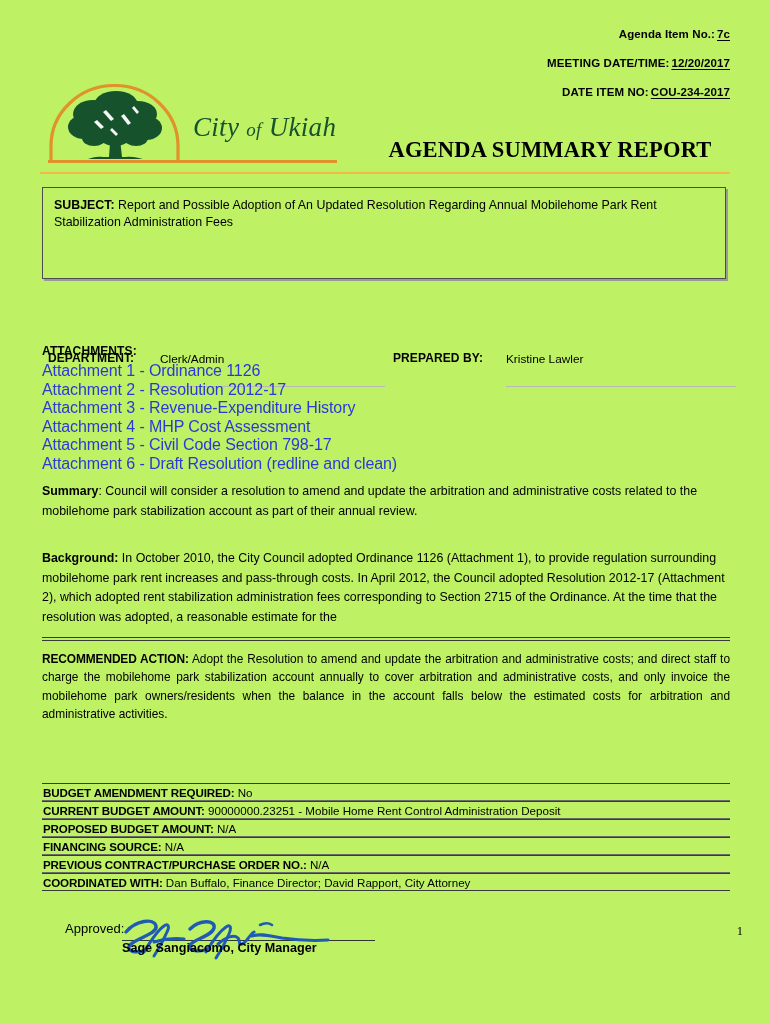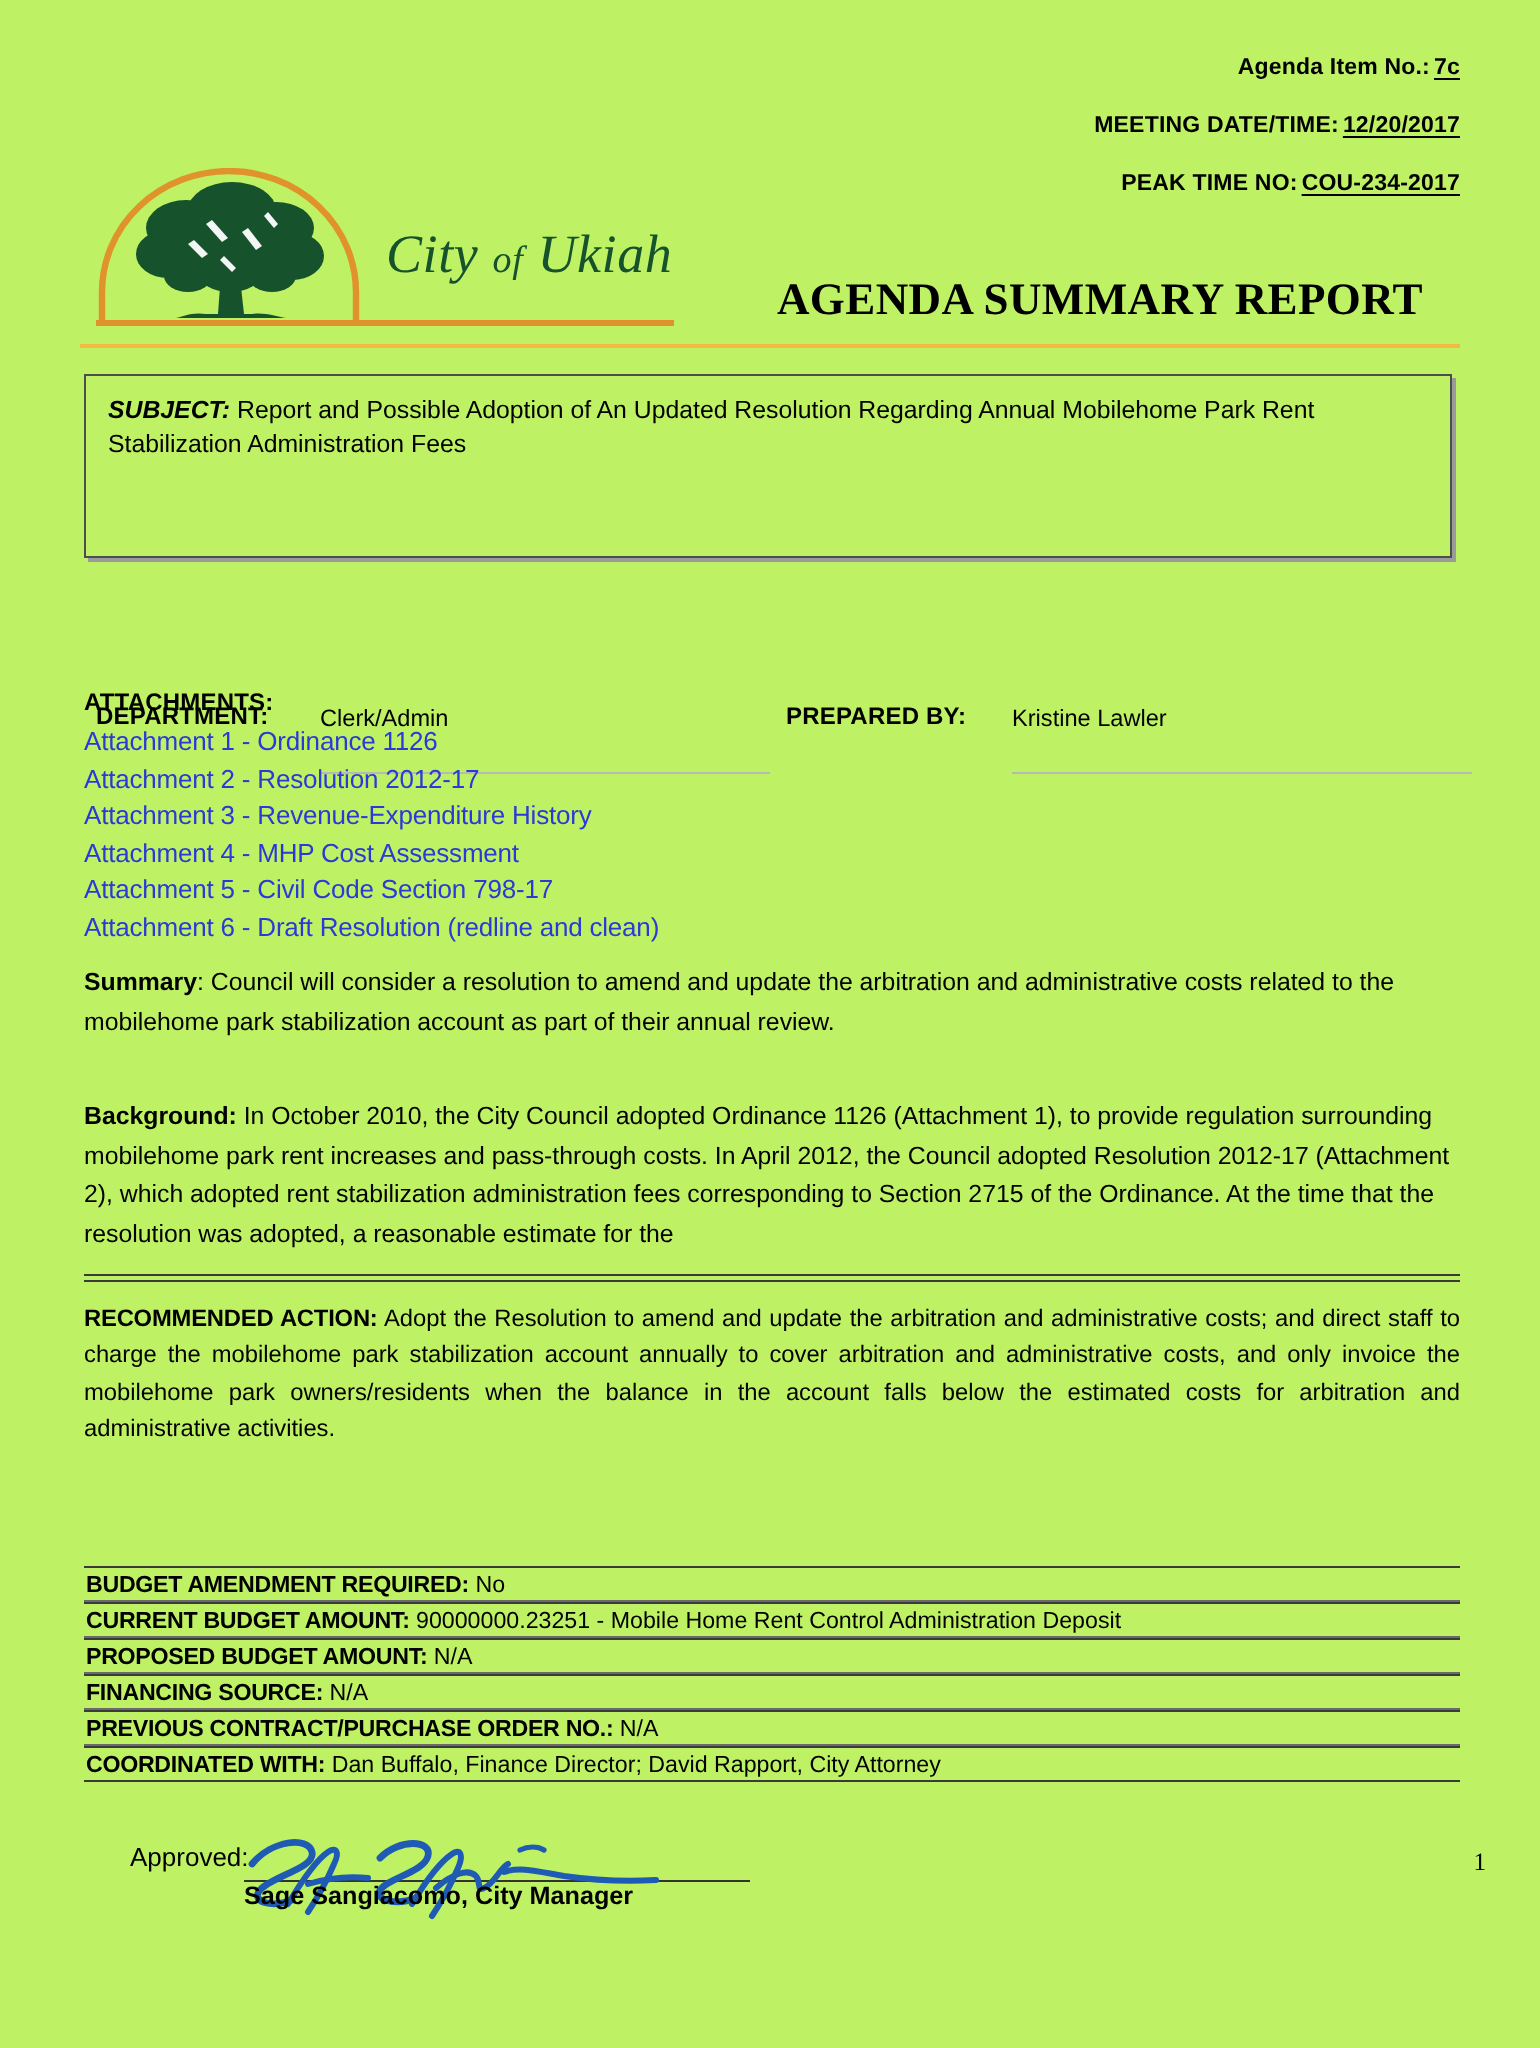--- a/index.html
+++ b/index.html
@@ -115,21 +115,21 @@
     height: 92px;
     border: 1px solid #4d4d4d;
     box-shadow: 2px 2px 0 #9a9a9a;
     box-sizing: border-box;
     padding: 9px 10px 0 11px;
   }
   .subject-text {
     font-size: 12.4px;
     line-height: 17px;
   }
-  .subject-text b { font-weight: bold; font-style: italic; }
+  .subject-text b { font-weight: bold; }
 
   
   .dept-row {
     position: absolute;
     left: 48px;
     top: 310px;
     width: 690px;
     height: 20px;
     margin-top: 41px;
   }
@@ -160,21 +160,21 @@
     top: 344px;
     width: 500px;
   }
   .att-head {
     font-size: 12px;
     font-weight: bold;
     letter-spacing: 0.1px;
     margin-bottom: 4px;
   }
   .att-item {
-    font-size: 13px;
+    font-size: 16px;
     color: #2b39d8;
     line-height: 18.6px;
     letter-spacing: -0.1px;
     white-space: nowrap;
   }
 
   
   .para {
     position: absolute;
     left: 42px;
@@ -283,21 +283,21 @@
 <div class="page">
 
   <div class="hdr-meta">
     <div class="meta-row">
       <span>Agenda Item No.:</span><span class="mval">7c</span>
     </div>
     <div class="meta-row">
       <span>MEETING DATE/TIME:</span><span class="mval">12/20/2017</span>
     </div>
     <div class="meta-row">
-      <span>PEAK TIME NO:</span><span class="mval">COU-234-2017</span>
+      <span>DATE ITEM NO:</span><span class="mval">COU-234-2017</span>
     </div>
   </div>
 
   <div class="logo-wrap">
     <svg class="arch" viewBox="0 0 133 78">
 
       <path d="M3 76 L3 62 A63 60 0 0 1 130 62 L130 76" fill="none" stroke="#E0922B" stroke-width="3.2"></path>
 
       <g fill="#16532c">
         <ellipse cx="45" cy="30" rx="20" ry="14"></ellipse>

